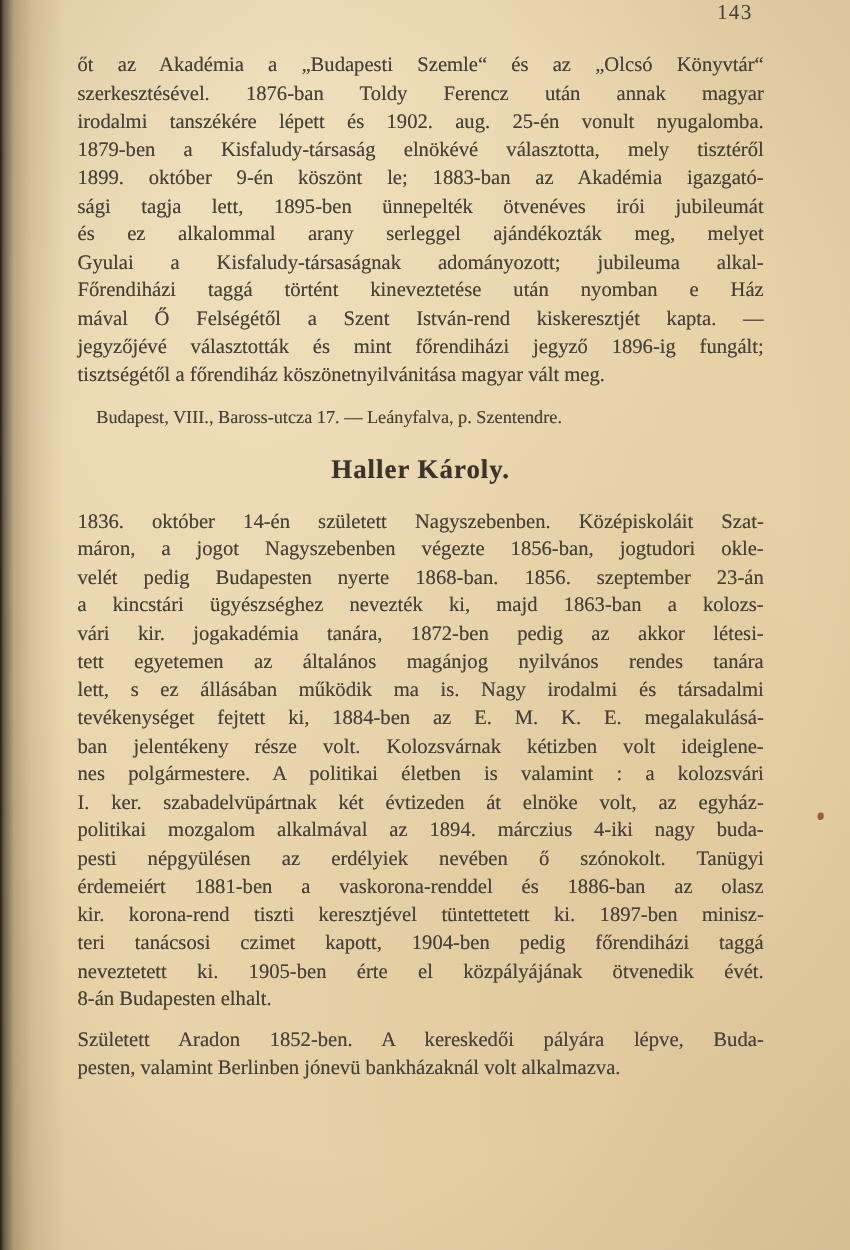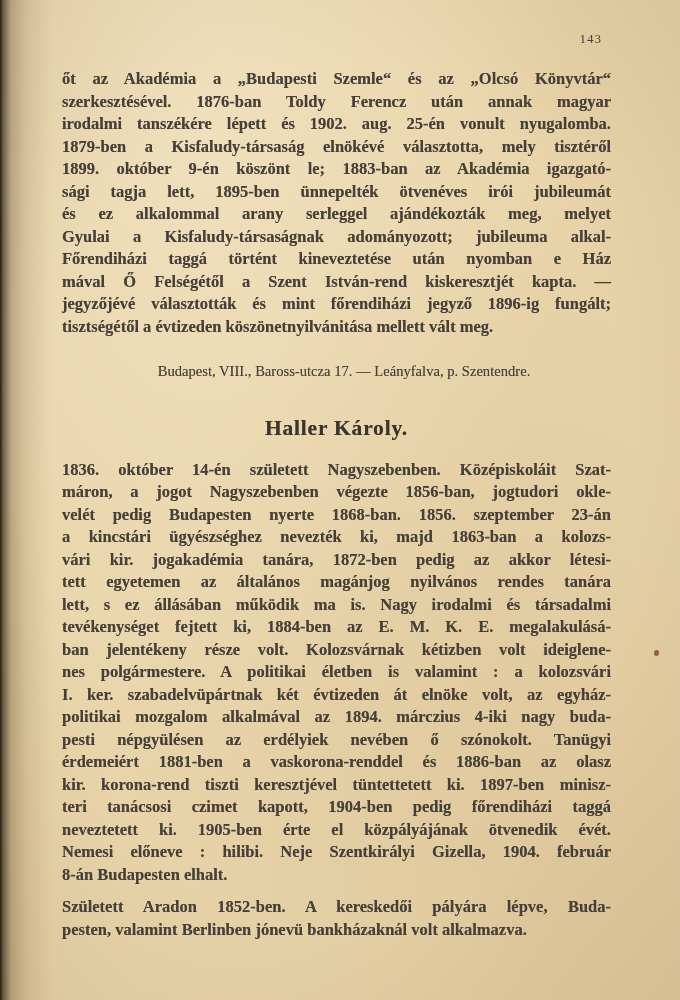--- a/index.html
+++ b/index.html
@@ -40,53 +40,51 @@
       rgba(110,82,42,0.14) 26px,
       rgba(120,90,48,0.0) 52px);
   }
   .text-block {
     position: absolute;
     left: 62px;
     top: 0;
     width: 549px;
   }
   .page-number {
-    margin-top: 31px;
+    margin-top: 0;
     text-align: right;
     padding-right: 9px;
-    font-size: 13px;
+    font-size: 17px;
     letter-spacing: 1px;
   }
   .body-par {
     font-size: 16.5px;
     line-height: 22.5px;
     text-shadow: 0 0 0.5px rgba(70,58,44,0.55);
   }
   .tline {
     text-align: justify;
     text-align-last: justify;
     white-space: normal;
-    font-weight: bold;
   }
   .tline-last {
     text-align-last: left;
   }
   .par-1 { margin-top: 21px; }
   .par-2 { margin-top: 9px; }
   .par-3 { margin-top: 10px; }
   .address-line {
-    margin-top: 24px;
+    margin-top: 14px;
     padding-left: 15px;
     font-size: 14.6px;
     line-height: 18px;
     text-shadow: 0 0 0.5px rgba(70,58,44,0.5);
-    text-align: center;
   }
   .entry-heading {
-    margin-top: 36px;
+    margin-top: 20px;
     text-align: center;
     font-size: 21.5px;
     font-weight: bold;
     letter-spacing: 0.8px;
     color: var(--heading_ink, #3a342c);
     text-shadow: 0 0 0.6px rgba(55,45,33,0.6);
   }
   .heading-2 { margin-top: 27px; }
   .ink-speck {
     position: absolute;
@@ -114,21 +112,21 @@
         <div class="tline">szerkesztésével. 1876-ban Toldy Ferencz után annak magyar</div>
         <div class="tline">irodalmi tanszékére lépett és 1902. aug. 25-én vonult nyugalomba.</div>
         <div class="tline">1879-ben a Kisfaludy-társaság elnökévé választotta, mely tisztéről</div>
         <div class="tline">1899. október 9-én köszönt le; 1883-ban az Akadémia igazgató-</div>
         <div class="tline">sági tagja lett, 1895-ben ünnepelték ötvenéves irói jubileumát</div>
         <div class="tline">és ez alkalommal arany serleggel ajándékozták meg, melyet</div>
         <div class="tline">Gyulai a Kisfaludy-társaságnak adományozott; jubileuma alkal-</div>
         <div class="tline">Főrendiházi taggá történt kineveztetése után nyomban e Ház</div>
         <div class="tline">mával Ő Felségétől a Szent István-rend kiskeresztjét kapta. —</div>
         <div class="tline">jegyzőjévé választották és mint főrendiházi jegyző 1896-ig fungált;</div>
-        <div class="tline tline-last">tisztségétől a évtizeden köszönetnyilvánitása mellett vált meg.</div>
+        <div class="tline tline-last">tisztségétől a főrendiház köszönetnyilvánitása magyar vált meg.</div>
       </div>
     <div class="address-line">Budapest, VIII., Baross-utcza 17. — Leányfalva, p. Szentendre.</div>
 
     <h2 class="entry-heading heading-1">Haller Károly.</h2>
     <div class="body-par par-2">
         <div class="tline">1836. október 14-én született Nagyszebenben. Középiskoláit Szat-</div>
         <div class="tline">máron, a jogot Nagyszebenben végezte 1856-ban, jogtudori okle-</div>
         <div class="tline">velét pedig Budapesten nyerte 1868-ban. 1856. szeptember 23-án</div>
         <div class="tline">a kincstári ügyészséghez nevezték ki, majd 1863-ban a kolozs-</div>
         <div class="tline">vári kir. jogakadémia tanára, 1872-ben pedig az akkor létesi-</div>
@@ -137,21 +135,20 @@
         <div class="tline">tevékenységet fejtett ki, 1884-ben az E. M. K. E. megalakulásá-</div>
         <div class="tline">ban jelentékeny része volt. Kolozsvárnak kétizben volt ideiglene-</div>
         <div class="tline">nes polgármestere. A politikai életben is valamint : a kolozsvári</div>
         <div class="tline">I. ker. szabadelvüpártnak két évtizeden át elnöke volt, az egyház-</div>
         <div class="tline">politikai mozgalom alkalmával az 1894. márczius 4-iki nagy buda-</div>
         <div class="tline">pesti népgyülésen az erdélyiek nevében ő szónokolt. Tanügyi</div>
         <div class="tline">érdemeiért 1881-ben a vaskorona-renddel és 1886-ban az olasz</div>
         <div class="tline">kir. korona-rend tiszti keresztjével tüntettetett ki. 1897-ben minisz-</div>
         <div class="tline">teri tanácsosi czimet kapott, 1904-ben pedig főrendiházi taggá</div>
         <div class="tline">neveztetett ki. 1905-ben érte el közpályájának ötvenedik évét.</div>
-        <div class="tline">Nemesi előneve : hilibi. Neje Szentkirályi Gizella, 1904. február</div>
         <div class="tline tline-last">8-án Budapesten elhalt.</div>
       </div>
 
     <div class="body-par par-3">
         <div class="tline">Született Aradon 1852-ben. A kereskedői pályára lépve, Buda-</div>
         <div class="tline tline-last">pesten, valamint Berlinben jónevü bankházaknál volt alkalmazva.</div>
       </div>
   </div>
 
   <div class="ink-speck"></div>

